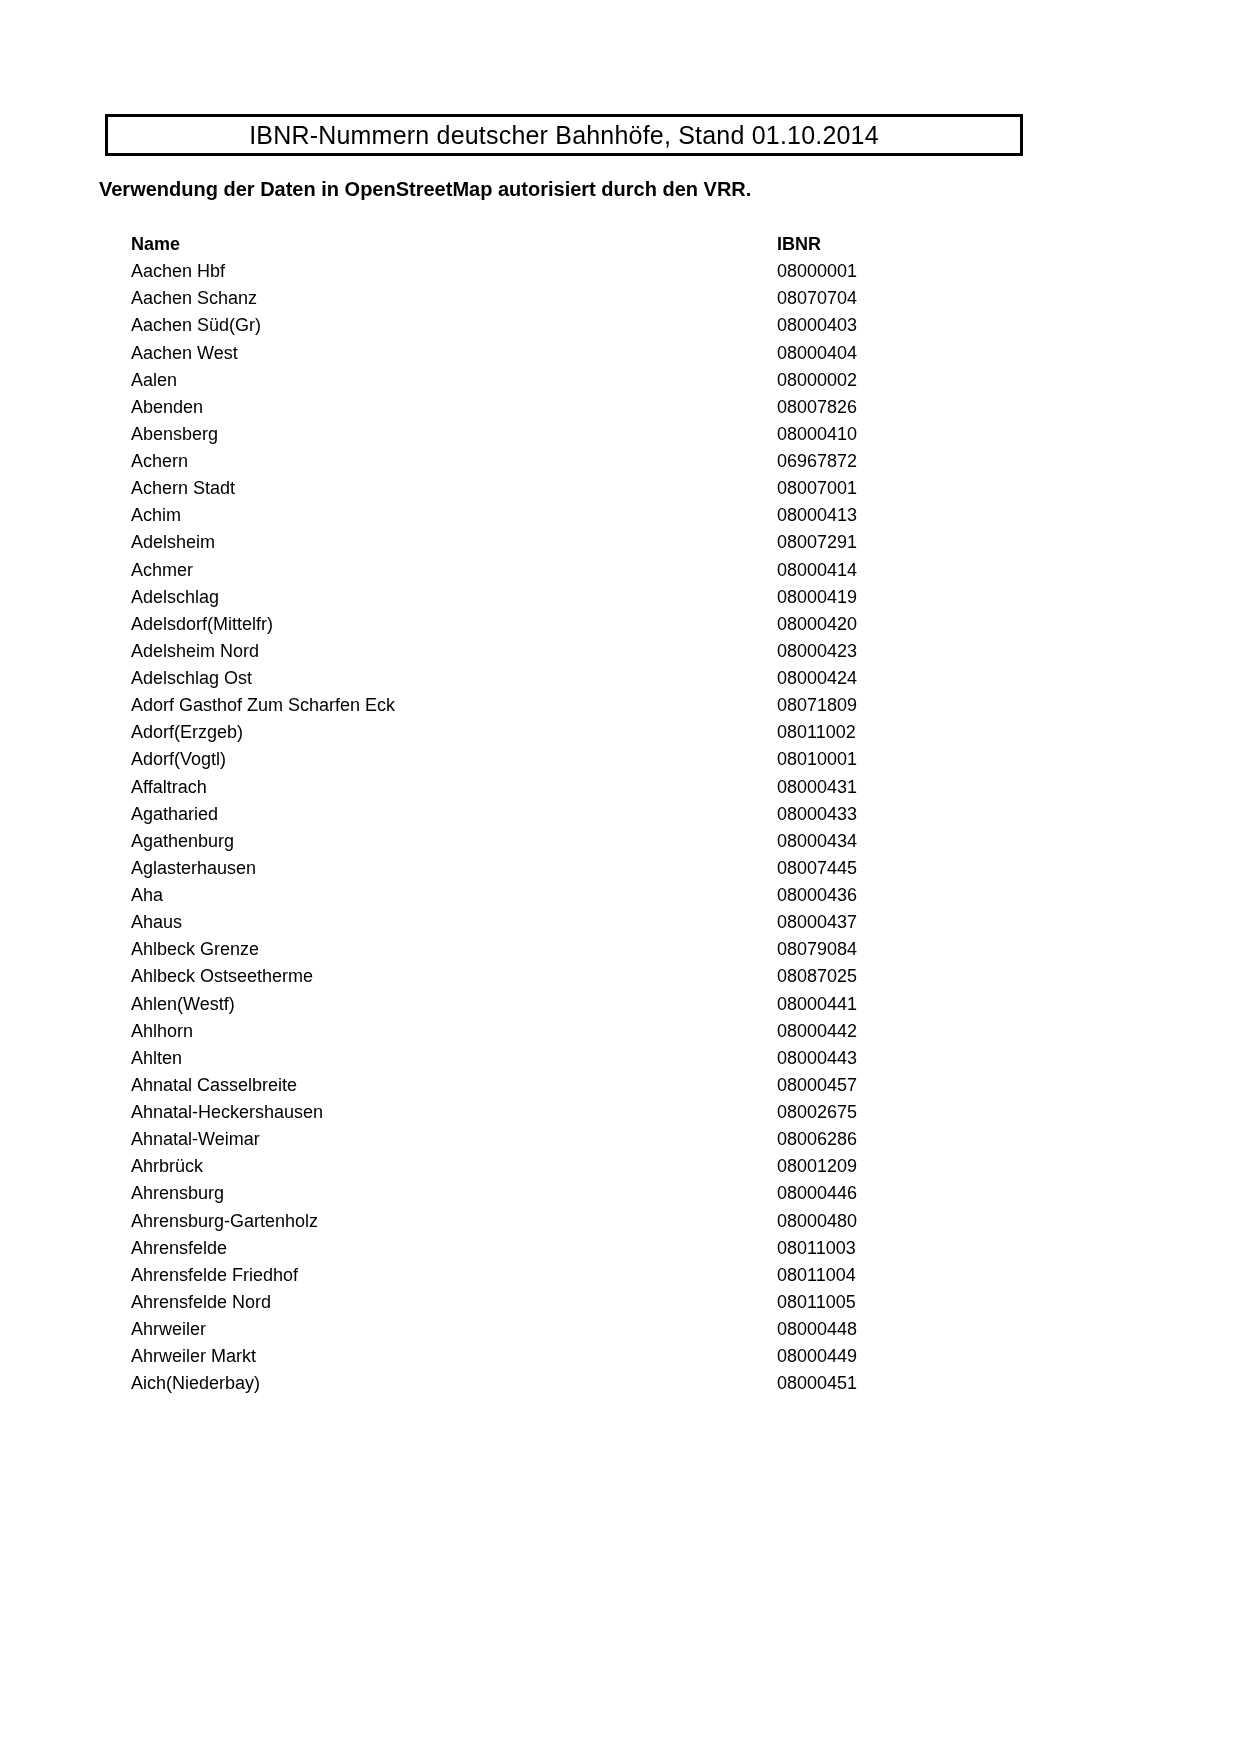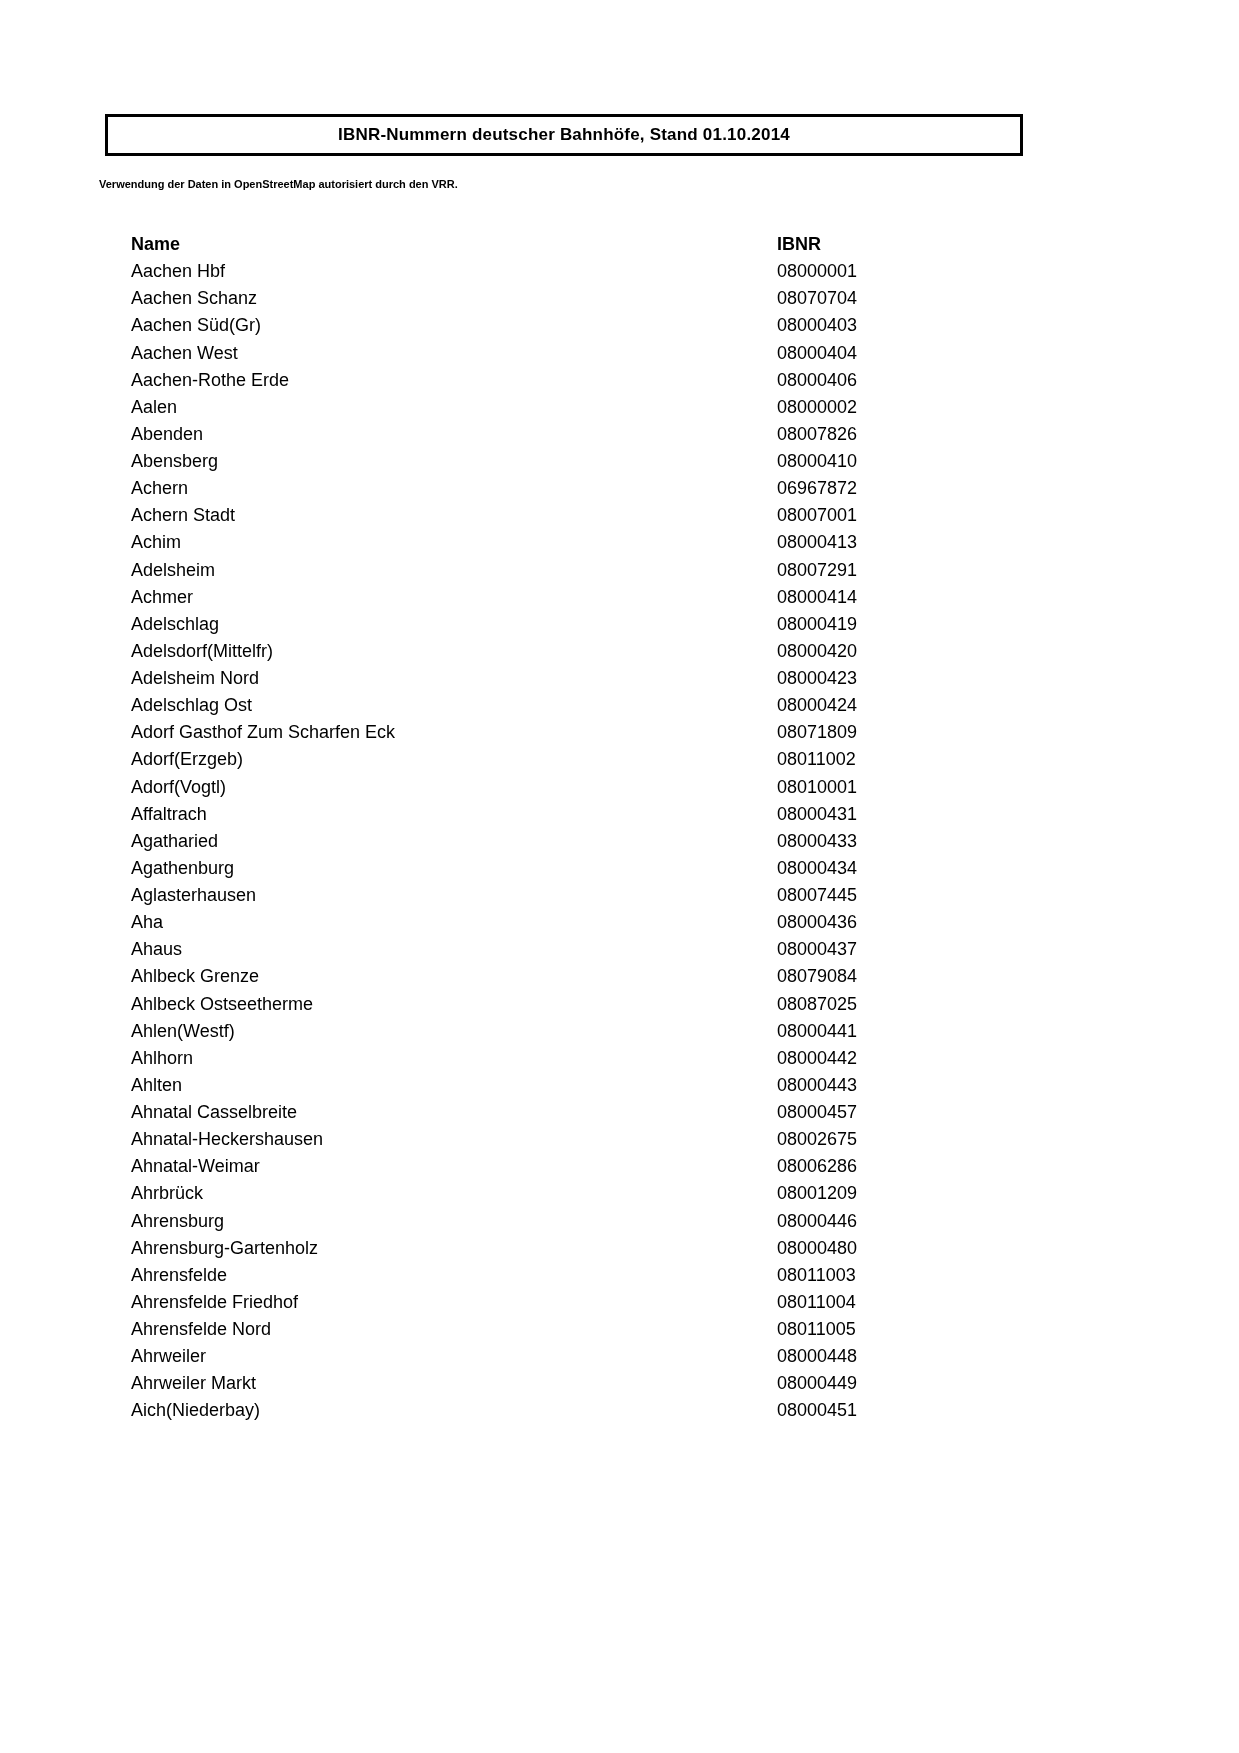--- a/index.html
+++ b/index.html
@@ -21,30 +21,30 @@
     left: 105px;
     top: 114px;
     width: 912px;
     height: 36px;
     border: 3px solid #000000;
     display: flex;
     align-items: center;
     justify-content: center;
   }
   .title-text {
-    font-size: 17px;
-    font-weight: bold;
+    font-size: 25px;
+    font-weight: normal;
     letter-spacing: 0.2px;
     white-space: nowrap;
   }
   .subtitle {
     position: absolute;
     left: 99px;
     top: 178px;
-    font-size: 11px;
+    font-size: 20px;
     font-weight: bold;
     white-space: nowrap;
   }
   .station-table {
     position: absolute;
     left: 99px;
     top: 231px;
     width: 920px;
   }
   .trow {
@@ -97,24 +97,20 @@
   <div class="trow">
     <span class="c-name">Aachen Süd(Gr)</span>
     <span class="c-ibnr">08000403</span>
   </div>
 
   <div class="trow">
     <span class="c-name">Aachen West</span>
     <span class="c-ibnr">08000404</span>
   </div>
 
-  <div class="trow">
-    <span class="c-name">Aachen-Rothe Erde</span>
-    <span class="c-ibnr">08000406</span>
-  </div>
 
   <div class="trow">
     <span class="c-name">Aalen</span>
     <span class="c-ibnr">08000002</span>
   </div>
 
   <div class="trow">
     <span class="c-name">Abenden</span>
     <span class="c-ibnr">08007826</span>
   </div>

